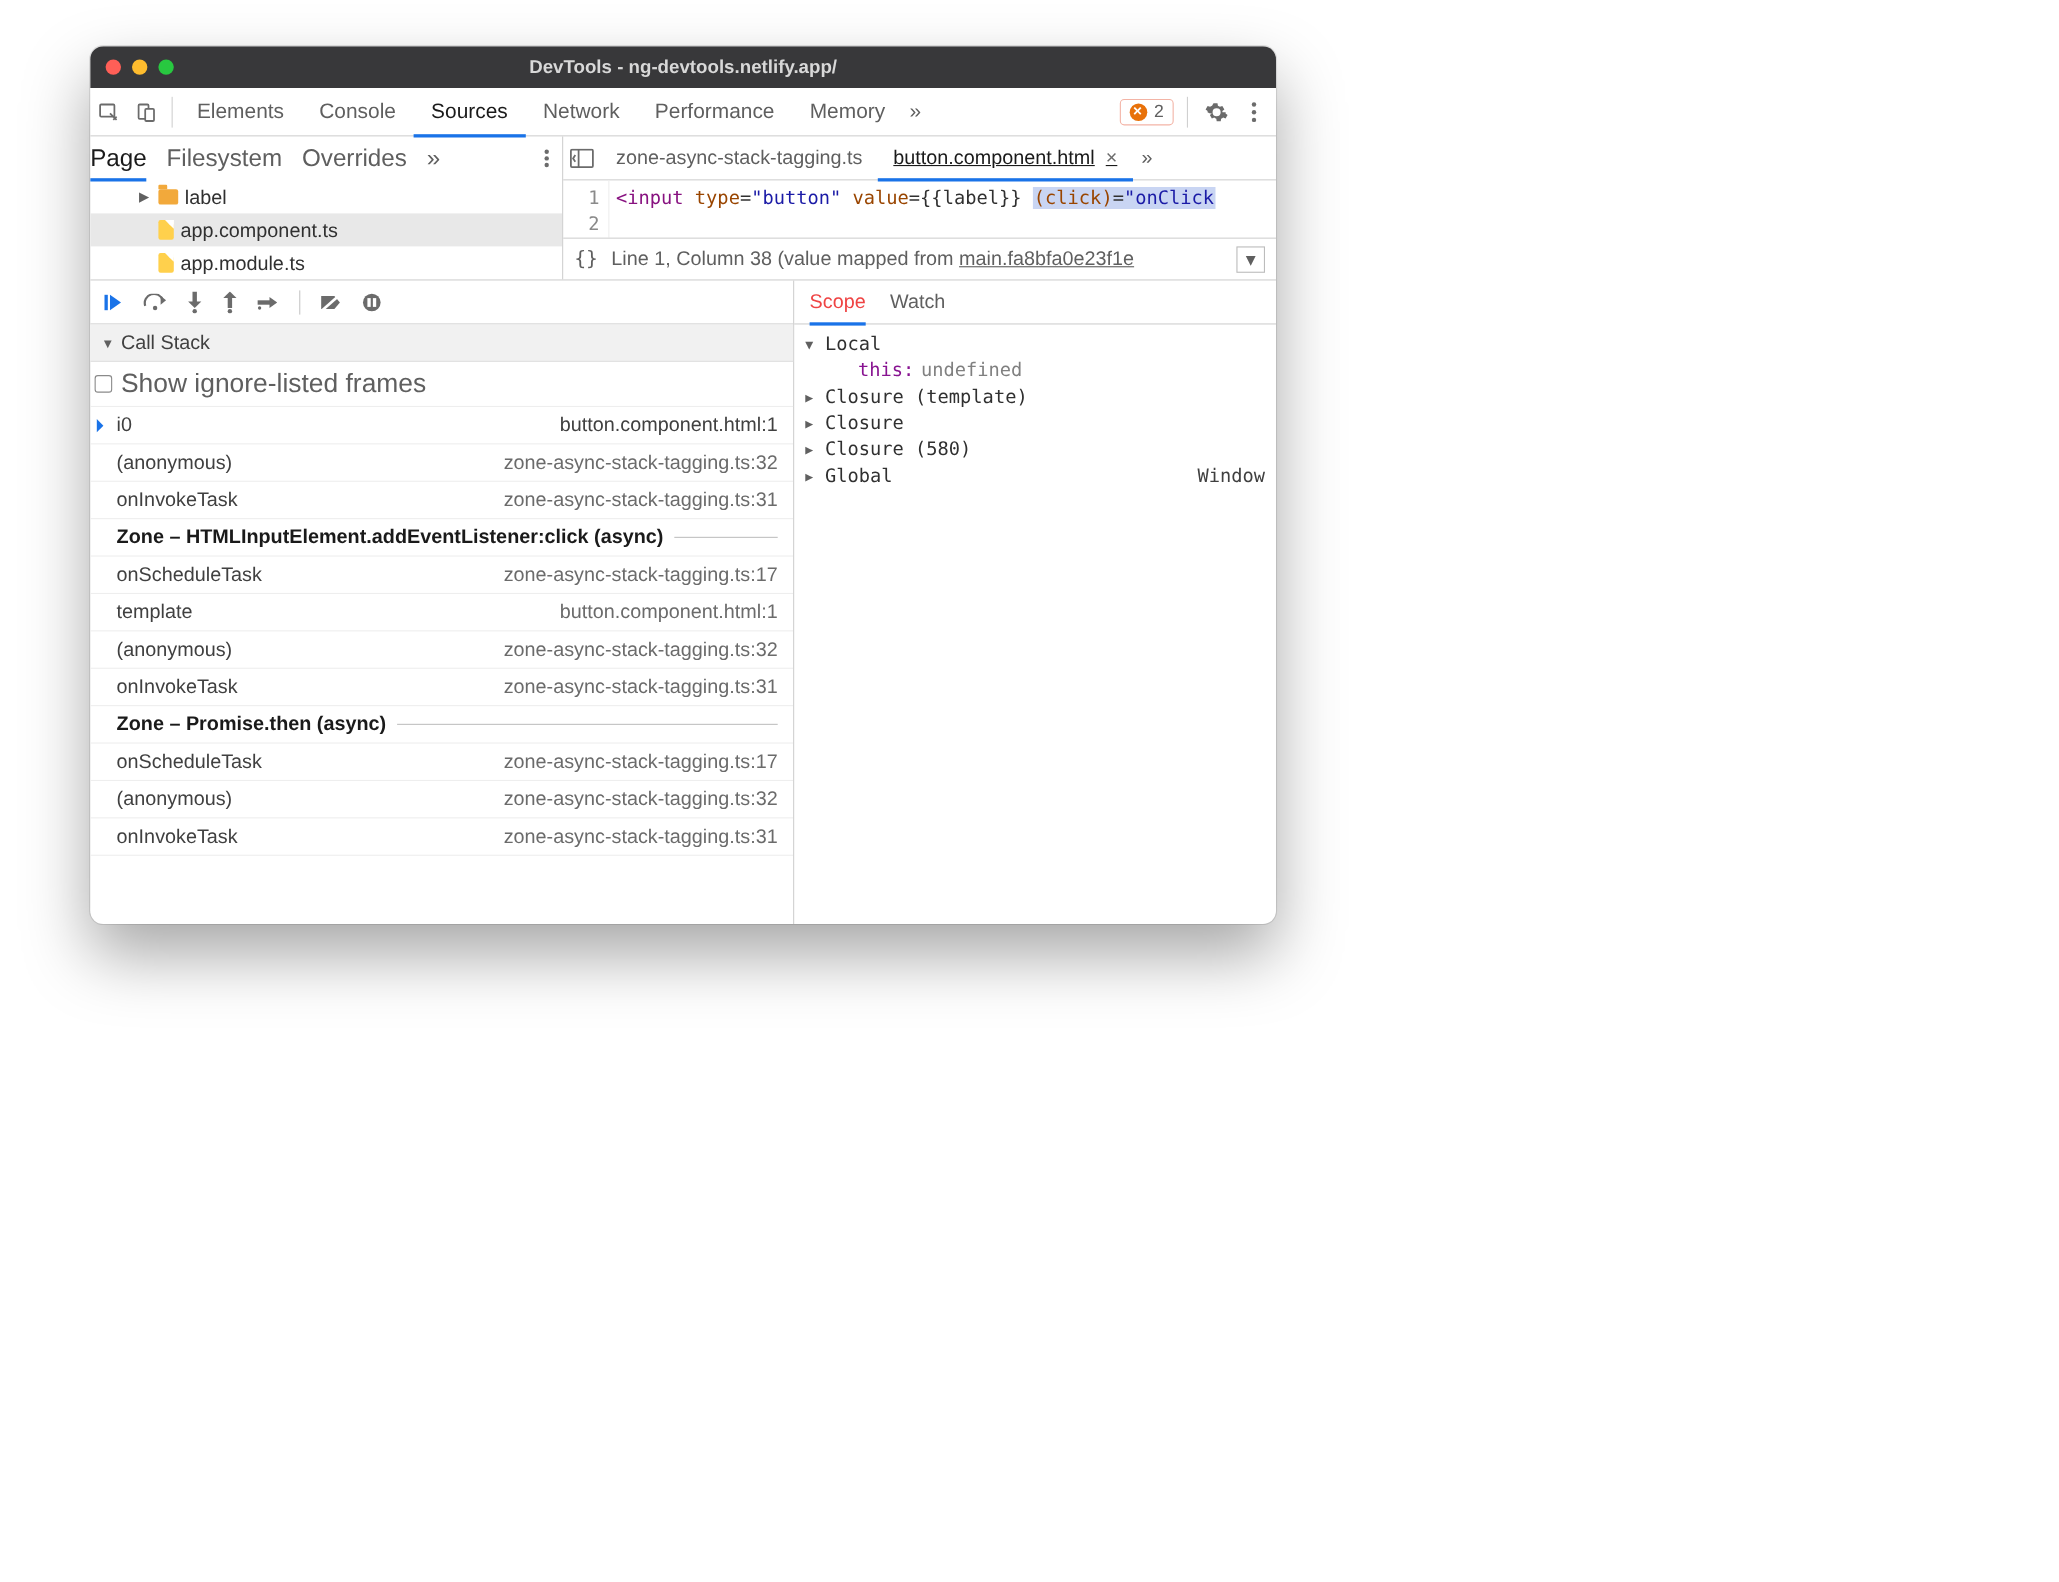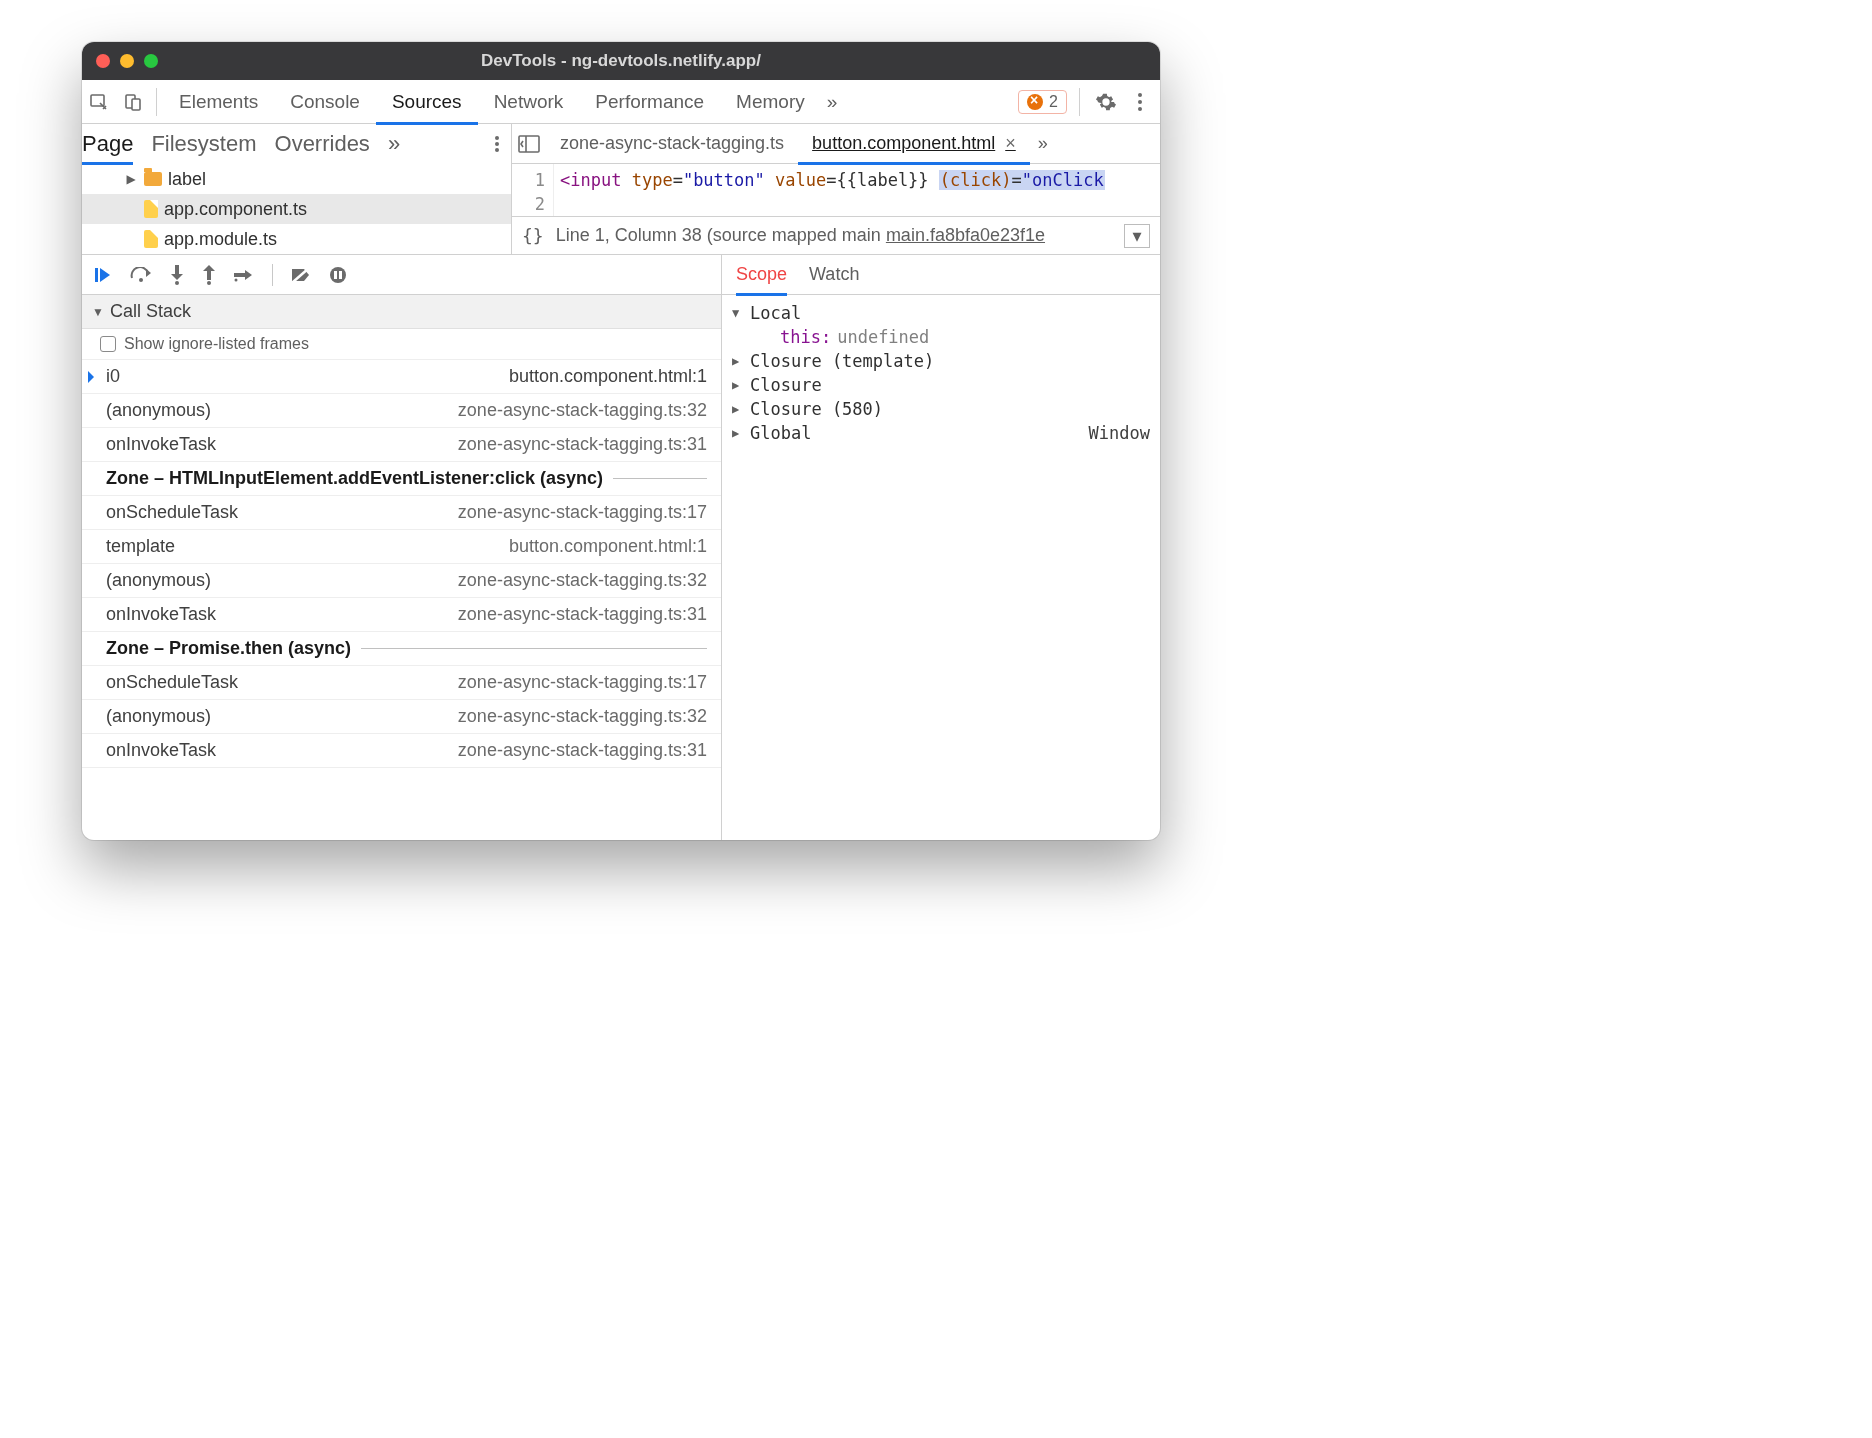--- a/index.html
+++ b/index.html
@@ -88,21 +88,21 @@
 .statusline .u{text-decoration:underline;color:#5f5f5f;}
 .statusline .boxed{border:1px solid #bcbcbc;width:26px;height:24px;display:flex;align-items:center;justify-content:center;margin-left:auto;}
 
 .debugsplit{flex:1;display:flex;}
 .dbgleft{width:640px;border-right:1px solid #d0d0d0;display:flex;flex-direction:column;}
 .dbgbar{height:40px;display:flex;align-items:center;gap:18px;padding:0 12px;border-bottom:1px solid #d0d0d0;}
 .dbgbar .di{color:#6f6f6f;display:flex;align-items:center;justify-content:center;}
 .dbgbar .di.active{color:#1a73e8;}
 .dbgbar .vsep{width:1px;height:22px;background:#c8c8c8;}
 .section-h{background:#f1f1f1;border-bottom:1px solid #e0e0e0;padding:6px 10px;display:flex;align-items:center;gap:6px;font-size:18px;color:#404040;}
-.chkrow{padding:6px 18px;display:flex;align-items:center;gap:8px;font-size:16px;color:#5f5f5f;border-bottom:1px solid #eee;}
+.chkrow{padding:6px 4px;display:flex;align-items:center;gap:8px;font-size:24px;color:#5f5f5f;border-bottom:1px solid #eee;}
 .chkbox{width:16px;height:16px;border:1.5px solid #8a8a8a;border-radius:3px;}
 .frames{flex:1;overflow:hidden;}
 .frame{display:flex;align-items:center;padding:6px 14px 6px 24px;border-bottom:1px solid #eee;font-size:18px;color:#404040;position:relative;}
 .frame .loc{margin-left:auto;color:#6b6b6b;}
 .frame.cur::before{content:"";position:absolute;left:6px;top:11px;border:6px solid transparent;border-left-color:#1a73e8;}
 .frame.cur .loc{color:#404040;}
 .frame.group{font-weight:600;color:#1a1a1a;}
 .frame.group .rule{flex:1;height:1px;background:#c0c0c0;margin-left:10px;}
 
 .dbgright{flex:1;display:flex;flex-direction:column;}
@@ -228,21 +228,21 @@
         <div class="gutter">
           <div>1</div>
           <div>2</div>
         </div>
         <div class="code">
           <span class="tok-tag">&lt;</span><span class="tok-tag">input</span><span> </span><span class="tok-attr">type</span><span>=</span><span class="tok-str">"button"</span><span> </span><span class="tok-attr">value</span><span>=</span><span>{{label}}</span><span> </span><span class="hl"><span class="tok-attr">(click)</span><span>=</span><span class="tok-str">"onClick</span></span>
         </div>
       </div>
       <div class="statusline">
         <span style="font-family:Menlo,monospace;">{}</span>
-        <span><span>Line 1, Column 38 </span><span>(source mapped main </span><span class="u">main.fa8bfa0e23f1e</span></span>
+        <span><span>Line 1, Column 38 </span><span>(value mapped from </span><span class="u">main.fa8bfa0e23f1e</span></span>
         <span class="boxed">▾</span>
       </div>
     </div>
   </div>
 
   <div class="debugsplit">
     <div class="dbgleft">
       <div class="dbgbar">
         <span class="di active">
             <svg width="18" height="18" viewBox="0 0 18 18" fill="#1a73e8">

